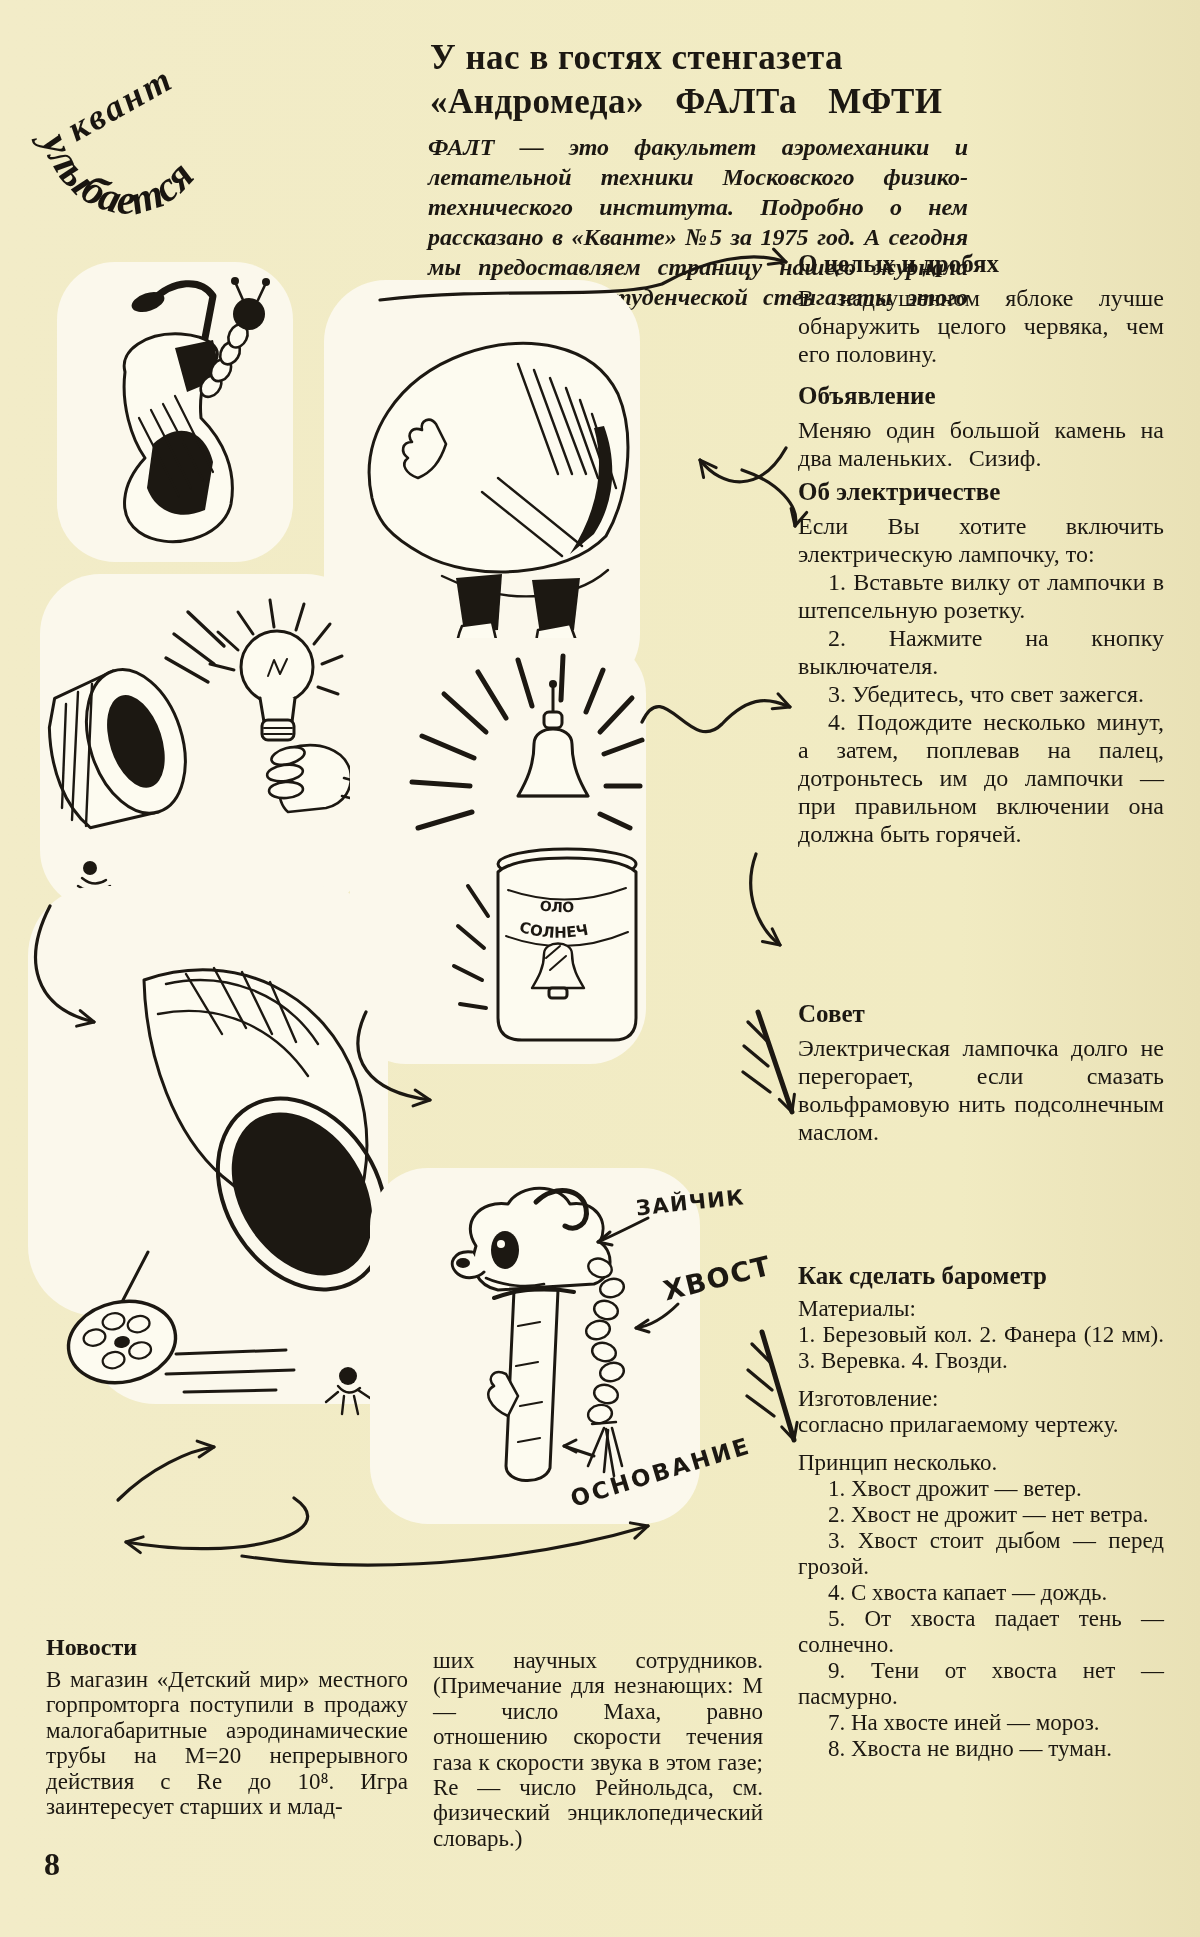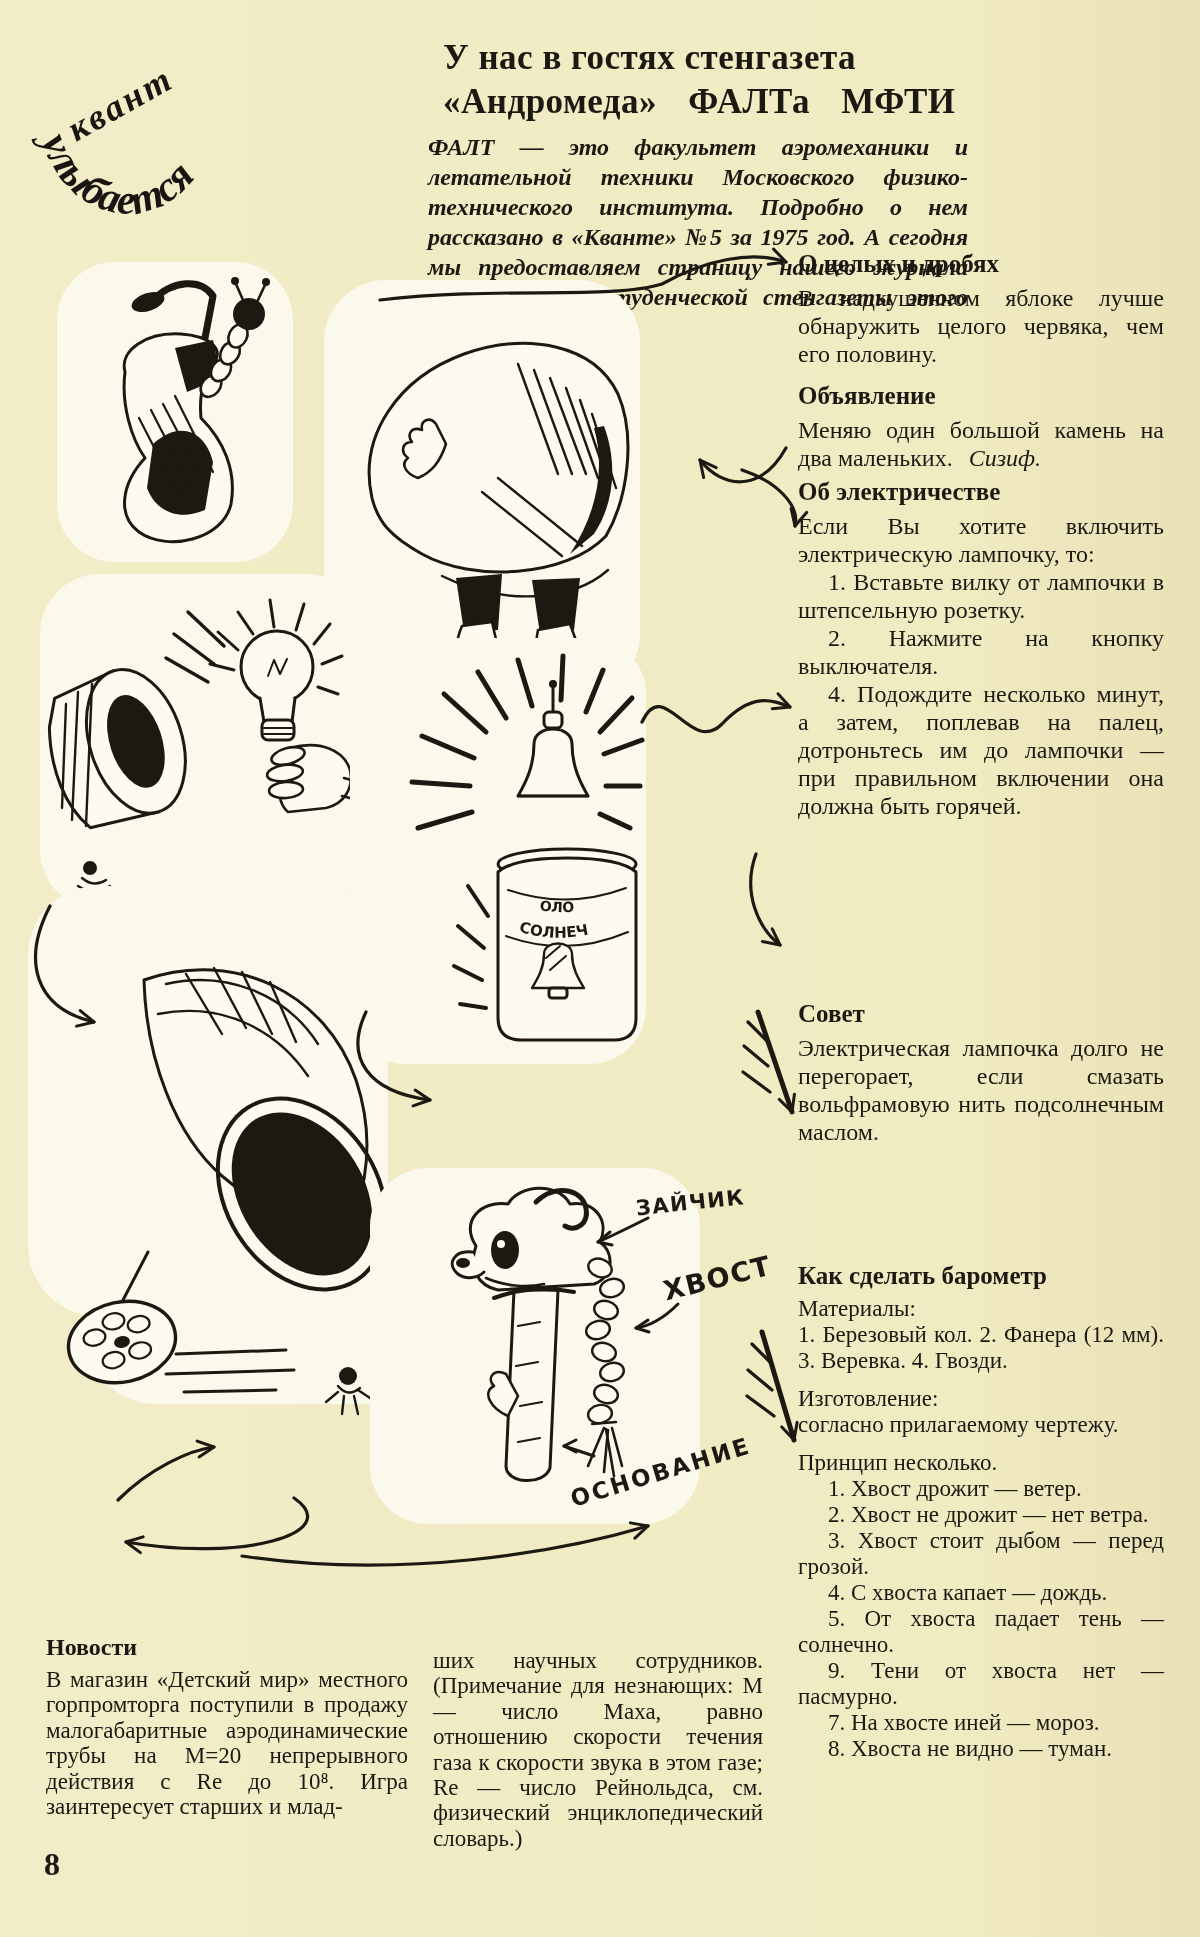--- a/index.html
+++ b/index.html
@@ -14,21 +14,21 @@
   .title .l2{word-spacing:22px;}
   .intro{
     width:540px; font-weight:bold; font-style:italic; font-size:24px;
     line-height:30px; text-align:justify;
   }
   
   .sec{width:366px; z-index:6;}
   .sec h3{margin:0 0 6px 0; font-size:25px; font-weight:bold; line-height:28px;}
   .sec p{margin:0; font-size:24px; line-height:28px; text-align:justify;}
   .sec p.step{text-indent:30px;}
-  .sig{font-style:italic; padding-left:16px;}
+  .sig{padding-left:16px;}
   .sec-baro p{font-size:23px; line-height:26px;}
   .sec-baro p.gap{margin-top:12px;}
   
   .news h4{margin:0 0 6px 0; font-size:24px; font-weight:bold;}
   .news p{margin:0; font-size:23px; line-height:25.4px; text-align:justify;}
   .pageno{font-size:32px; font-weight:bold;}
   
   svg{display:block; overflow:visible;}
   .blob{fill:#fbf8ec;}
   .s{stroke:#1c1812; fill:none; stroke-width:3; stroke-linecap:round; stroke-linejoin:round;}
@@ -49,21 +49,21 @@
       <path id="lgo2" d="M 26,128 C 48,202 116,222 162,186 C 194,160 206,122 211,84" fill="none"></path>
     </defs>
     <text class="logoTxt" style="font-size:36px;letter-spacing:3px;">
       <textPath href="#lgo1" startOffset="8">квант</textPath>
     </text>
     <text class="logoTxt" style="font-size:42px;">
       <textPath href="#lgo2" startOffset="2">улыбается</textPath>
     </text>
   </svg>
 
-  <div class="abs title" style="left:443px;top:36px;">
+  <div class="abs title" style="left:430px;top:36px;">
     <div>У нас в гостях стенгазета</div>
     <div class="l2">«Андромеда» ФАЛТа МФТИ</div>
   </div>
 
   <p class="abs intro" style="left:428px;top:132px;margin:0;">ФАЛТ — это факультет аэромеханики и летательной техники Московского физико-технического института. Подробно о нем рассказано в «Кванте» №5 за 1975 год. А сегодня мы предоставляем страницу нашего журнала отделу юмора студенческой стенгазеты этого факультета.</p>
 
   <svg class="abs" style="left:55px;top:256px;z-index:2;" width="240" height="312" viewBox="0 0 240 312">
     <rect class="blob" x="2" y="6" width="236" height="300" rx="58"></rect>
     <path class="s" style="stroke-width:7" d="M98,44 C118,24 146,22 158,40 L150,82"></path>
     <ellipse class="f" cx="93" cy="46" rx="17" ry="9" transform="rotate(-18 93 46)"></ellipse>
@@ -344,20 +344,21 @@
   <div class="abs sec" style="left:798px;top:382px;">
     <h3>Объявление</h3>
     <p><span>Меняю один большой камень на два маленьких.</span><span class="sig">Сизиф.</span></p>
   </div>
 
   <div class="abs sec" style="left:798px;top:478px;font-family:Liberation Serif, serif;">
     <h3>Об электричестве</h3>
     <p>Если Вы хотите включить электрическую лампочку, то:</p>
     <p class="step">1. Вставьте вилку от лампочки в штепсельную розетку.</p>
     <p class="step">2. Нажмите на кнопку выключателя.</p>
+    <p class="step">3. Убедитесь, что свет зажегся.</p>
     <p class="step">4. Подождите несколько минут, а затем, поплевав на палец, дотроньтесь им до лампочки — при правильном включении она должна быть горячей.</p>
   </div>
 
   <div class="abs sec" style="left:798px;top:1000px;">
     <h3>Совет</h3>
     <p>Электрическая лампочка долго не перегорает, если смазать вольфрамовую нить подсолнечным маслом.</p>
   </div>
 
   <div class="abs sec sec-baro" style="left:798px;top:1262px;">
     <h3>Как сделать барометр</h3>

